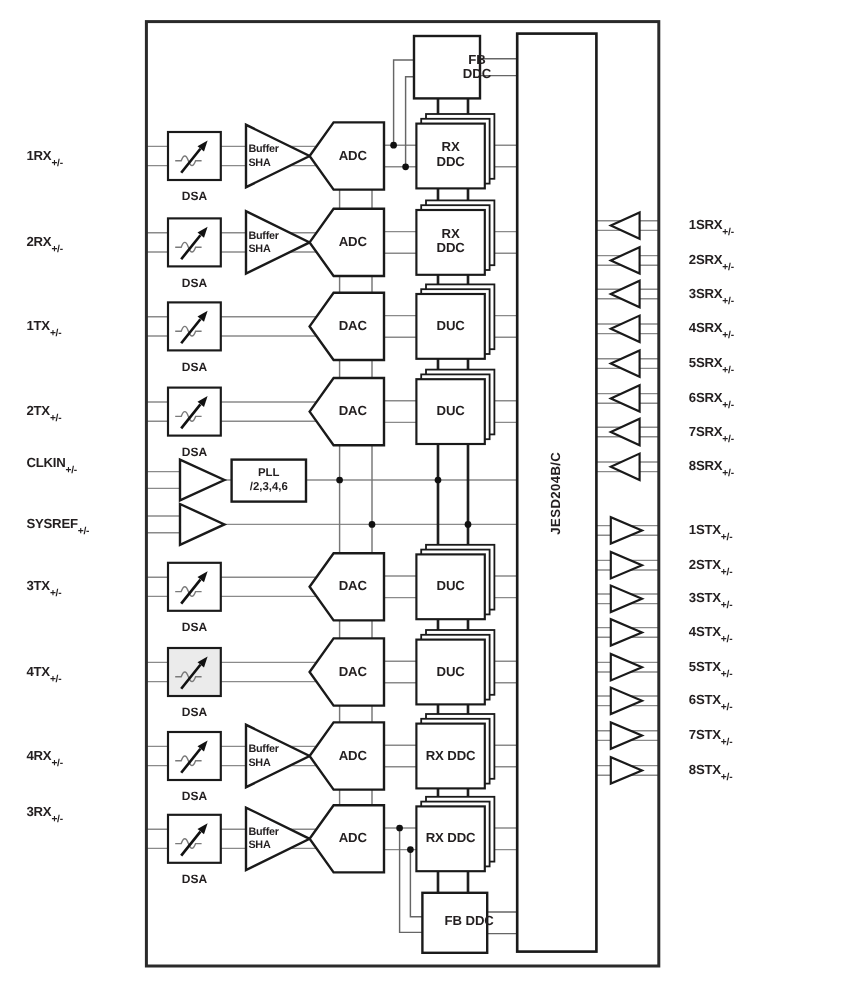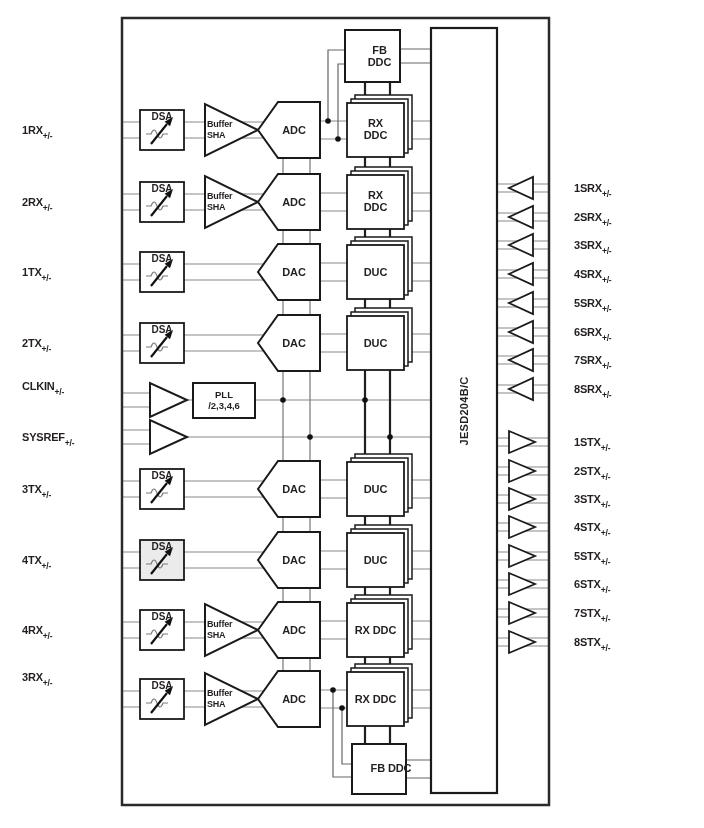--- a/index.html
+++ b/index.html
@@ -6,21 +6,21 @@
   #stage{position:relative;width:704px;height:828px;background:#ffffff;overflow:hidden;
          font-family:"Liberation Sans",sans-serif;}
   svg{position:absolute;left:0;top:0;}
   .lbl{position:absolute;font-weight:bold;color:#231f20;}
   .port{font-size:11px;line-height:16px;height:16px;letter-spacing:-0.2px;white-space:nowrap;}
   .port sub{font-size:8.5px;position:relative;top:2px;}
   .pleft{text-align:left;width:94px;left:22px;}
   .pright{text-align:left;width:80px;left:556px;margin-left:18px;}
   .blklbl{font-size:11px;line-height:12px;text-align:center;letter-spacing:-0.1px;}
   .two{line-height:11.5px;}
-  .dsalbl{font-size:10px;line-height:11px;text-align:center;width:44px;}
+  .dsalbl{font-size:10px;line-height:11px;text-align:center;width:44px;margin-top:48px;}
   .buflbl{font-size:9px;line-height:10.5px;text-align:left;width:46px;letter-spacing:-0.2px;}
   .plllbl{font-size:9.5px;line-height:11px;text-align:center;width:62px;}
   .jesdwrap{left:431px;top:28px;width:66px;height:765px;display:flex;align-items:center;
             justify-content:center;}
   .jesdwrap span{transform:rotate(-90deg);white-space:nowrap;font-size:11px;letter-spacing:0.3px;}
   .blk-span{display:block;}
 </style>
 </head>
 <body>
 
@@ -213,21 +213,21 @@
     </div>
 
 <div class="lbl blklbl" style="left:347px;top:266px;width:57px">DUC</div>
 <div class="lbl blklbl" style="left:347px;top:337px;width:57px">DUC</div>
 <div class="lbl blklbl" style="left:347px;top:483px;width:57px">DUC</div>
 <div class="lbl blklbl" style="left:347px;top:554px;width:57px">DUC</div>
 
 <div class="lbl blklbl" style="left:347px;top:624px;width:57px">RX DDC</div>
 <div class="lbl blklbl" style="left:347px;top:693px;width:57px">RX DDC</div>
 
-<div class="lbl blklbl two" style="left:345px;top:45px;width:69px">
+<div class="lbl blklbl two" style="left:363px;top:45px;width:69px">
       <span class="blk-span">FB</span>
       <span class="blk-span">DDC</span>
     </div>
 <div class="lbl blklbl" style="left:364px;top:762px;width:54px">FB DDC</div>
 
 <div class="lbl plllbl" style="left:193px;top:389px">
       <span class="blk-span">PLL</span>
       <span class="blk-span">/2,3,4,6</span>
     </div>
 

